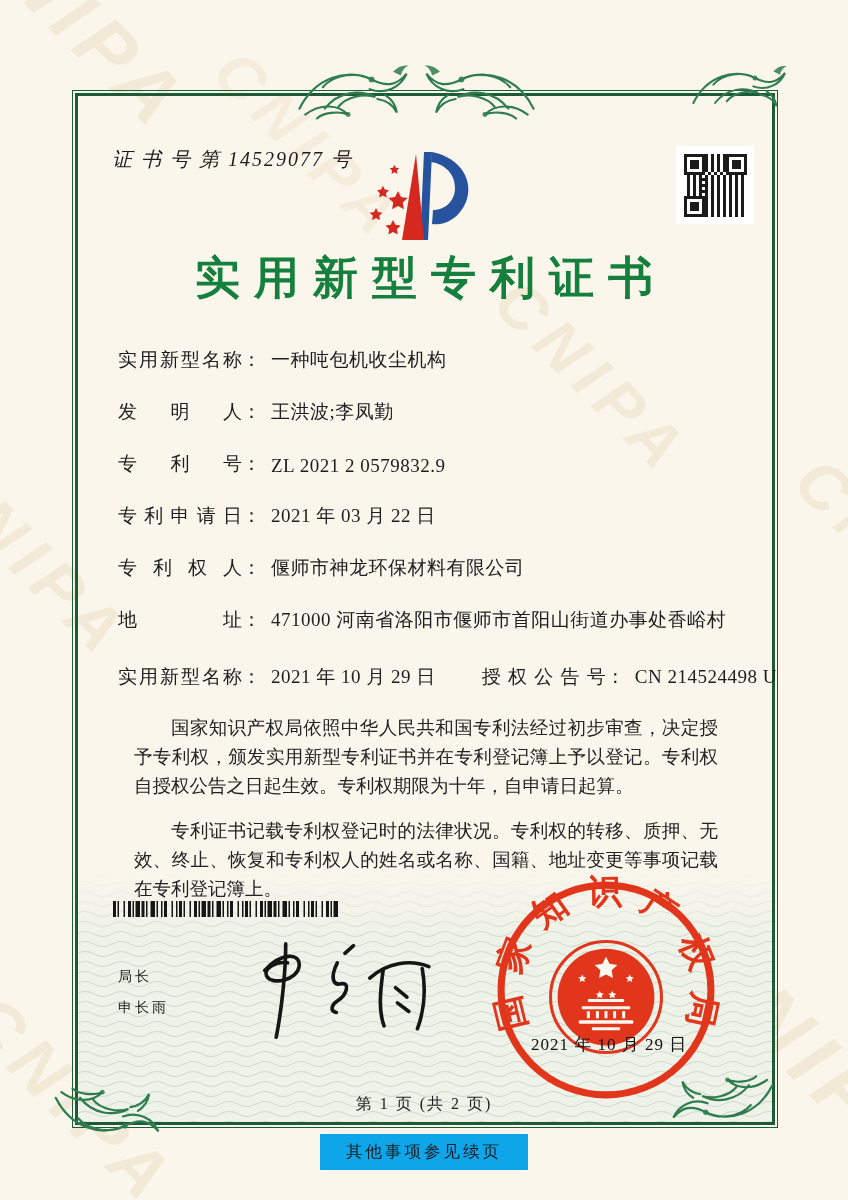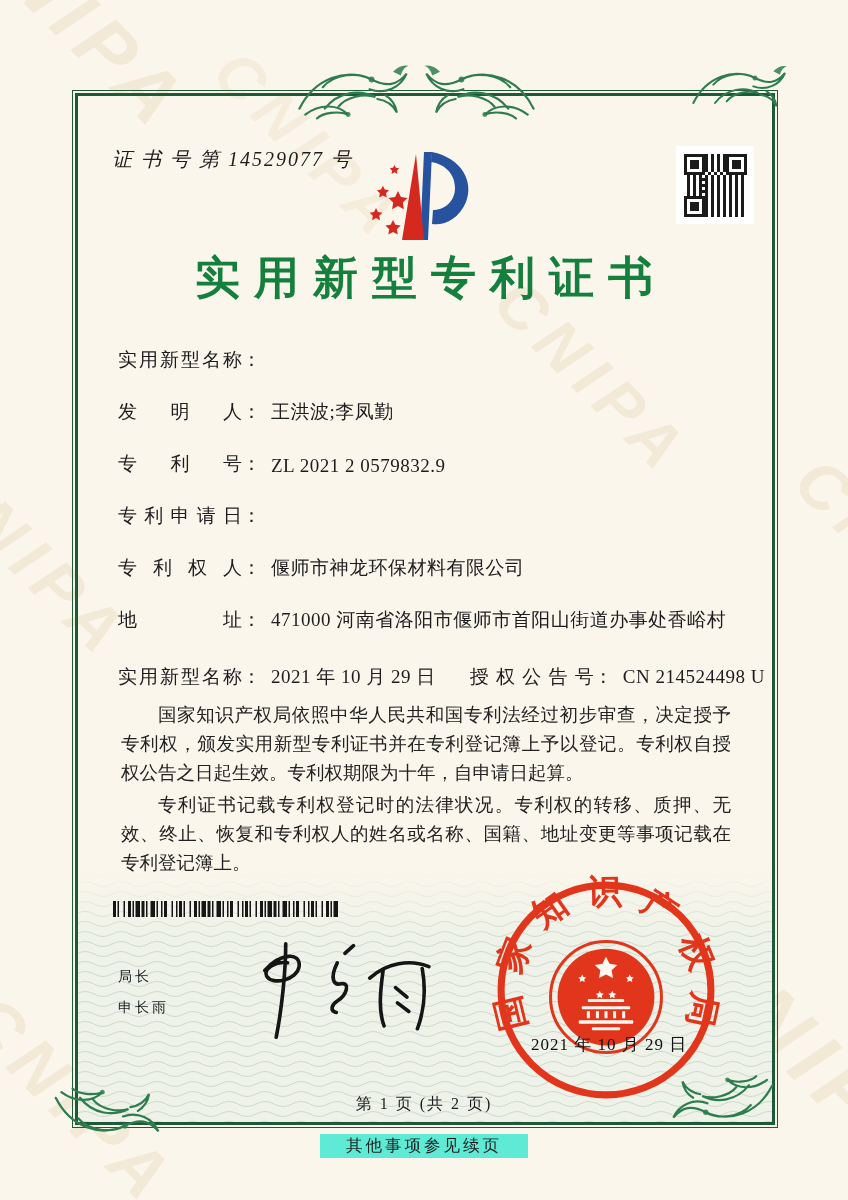--- a/index.html
+++ b/index.html
@@ -48,45 +48,45 @@
          font-size:45px;font-weight:bold;letter-spacing:14px;text-indent:14px;color:#15803d;}
 
   
   .fields{position:absolute;left:118px;top:352px;width:620px;z-index:5;font-size:19px;}
   .field-row{display:flex;align-items:flex-end;margin-bottom:31px;height:21px;}
   .f-label{display:inline-block;width:124px;text-align:justify;text-align-last:justify;
            text-justify:inter-character;flex:none;}
   .f-colon{flex:none;}
   .f-value{margin-left:10px;white-space:nowrap;letter-spacing:.5px;}
   .grant-row{display:flex;align-items:baseline;height:21px;}
-  .grant-col2{margin-left:34px;display:flex;align-items:baseline;justify-content:space-between;}
+  .grant-col2{margin-left:46px;display:flex;align-items:baseline;justify-content:space-between;}
 
   
   .paras{position:absolute;left:118px;top:698px;width:616px;z-index:5;
          font-size:18.5px;line-height:29px;text-align:justify;color:#222;}
-  .paras p{margin:3px;text-indent:2em;}
+  .paras p{margin:16px;text-indent:2em;}
 
   
   .barcode-wrap{position:absolute;left:113px;top:901px;z-index:5;}
   .signer{position:absolute;left:118px;top:968px;z-index:5;
           font-family:"Liberation Sans","DejaVu Sans",sans-serif;font-size:14px;letter-spacing:3px;}
   .signer div{margin-bottom:13px;}
   .signature{position:absolute;left:238px;top:938px;z-index:5;}
 
   .seal{position:absolute;left:490px;top:874px;z-index:6;}
   .seal-ring{fill:none;stroke:#e2361c;stroke-width:7;}
   .seal-text{font-size:34px;font-weight:bold;fill:#e2361c;
              font-family:"Liberation Serif","DejaVu Serif",serif;}
   .seal-date{position:absolute;left:524px;top:1033px;width:170px;text-align:center;z-index:7;
              font-size:17px;letter-spacing:1px;color:#111;}
 
   .page-info{position:absolute;left:0;top:1094px;width:848px;text-align:center;z-index:5;
              font-size:16px;letter-spacing:2px;}
   .footer-chip{position:absolute;left:50%;top:1134px;transform:translateX(-50%);z-index:5;
-               background:#5eead4;padding:1px 26px;font-size:16.5px;letter-spacing:3px;}
+               background:#0ea5e9;padding:7px 26px;font-size:16.5px;letter-spacing:3px;}
 </style>
 </head>
 <body>
 
 <div class="page">
 
   <div class="wm wm1">CNIPA</div>
   <div class="wm wm2">CNIPA</div>
   <div class="wm wm3">CNIPA</div>
   <div class="wm wm4">CNIPA</div>
@@ -480,34 +480,36 @@
       </g>
     </svg>
   </div>
 
   <div class="title">实用新型专利证书</div>
 
   <div class="fields">
     <div class="field-row">
       <span class="f-label">实用新型名称</span>
         <span class="f-colon">：</span>
+      <span class="f-value">一种吨包机收尘机构</span>
     </div>
     <div class="field-row">
       <span class="f-label">发明人</span>
         <span class="f-colon">：</span>
       <span class="f-value">王洪波;李凤勤</span>
     </div>
     <div class="field-row">
       <span class="f-label">专利号</span>
         <span class="f-colon">：</span>
       <span class="f-value">ZL 2021 2 0579832.9</span>
     </div>
     <div class="field-row">
       <span class="f-label">专利申请日</span>
         <span class="f-colon">：</span>
+      <span class="f-value">2021 年 03 月 22 日</span>
     </div>
     <div class="field-row">
       <span class="f-label">专利权人</span>
         <span class="f-colon">：</span>
       <span class="f-value">偃师市神龙环保材料有限公司</span>
     </div>
     <div class="field-row">
       <span class="f-label">地址</span>
         <span class="f-colon">：</span>
       <span class="f-value">471000 河南省洛阳市偃师市首阳山街道办事处香峪村</span>

